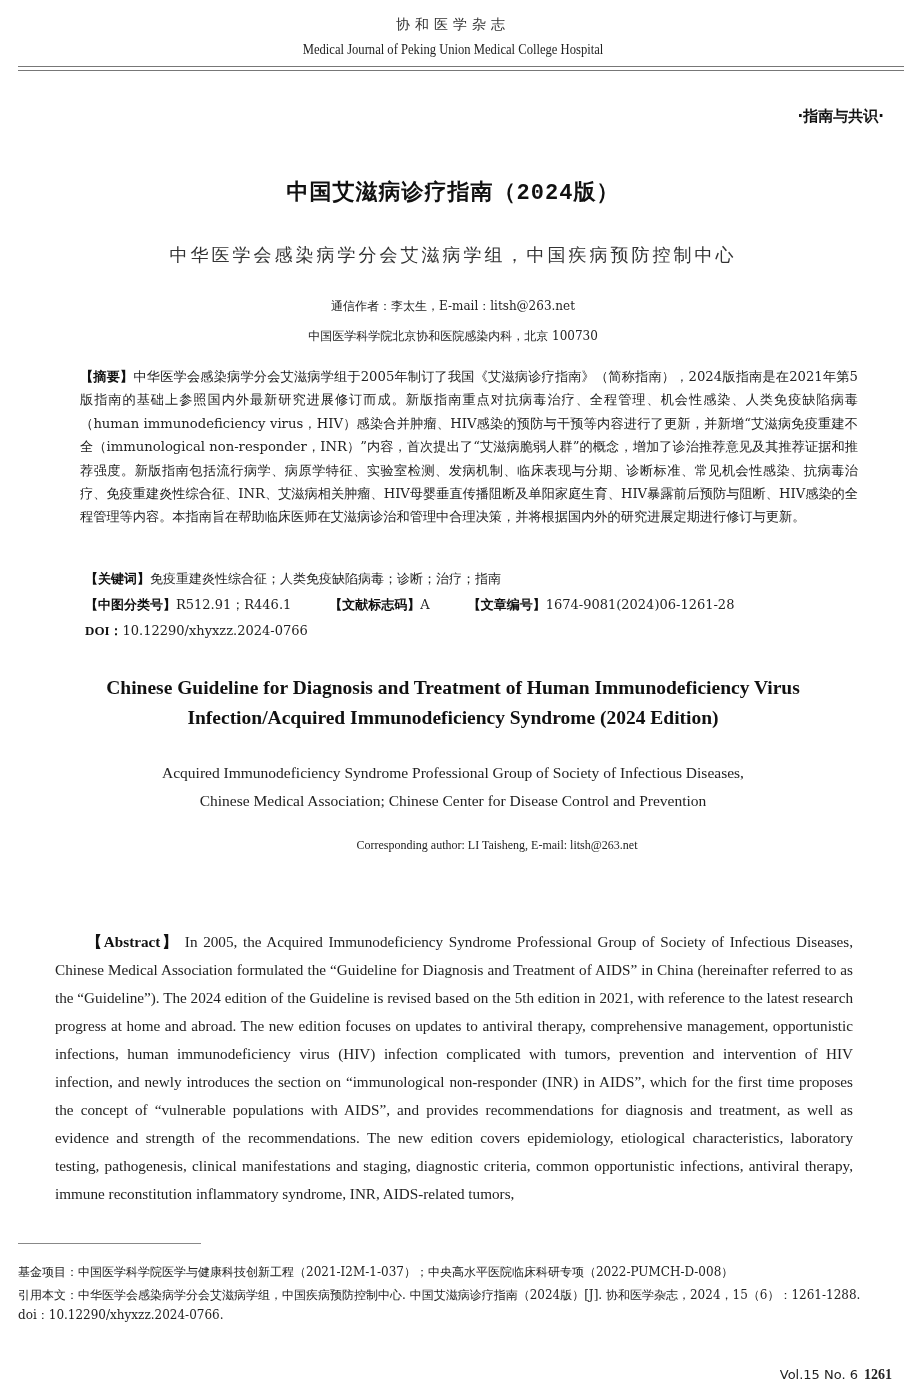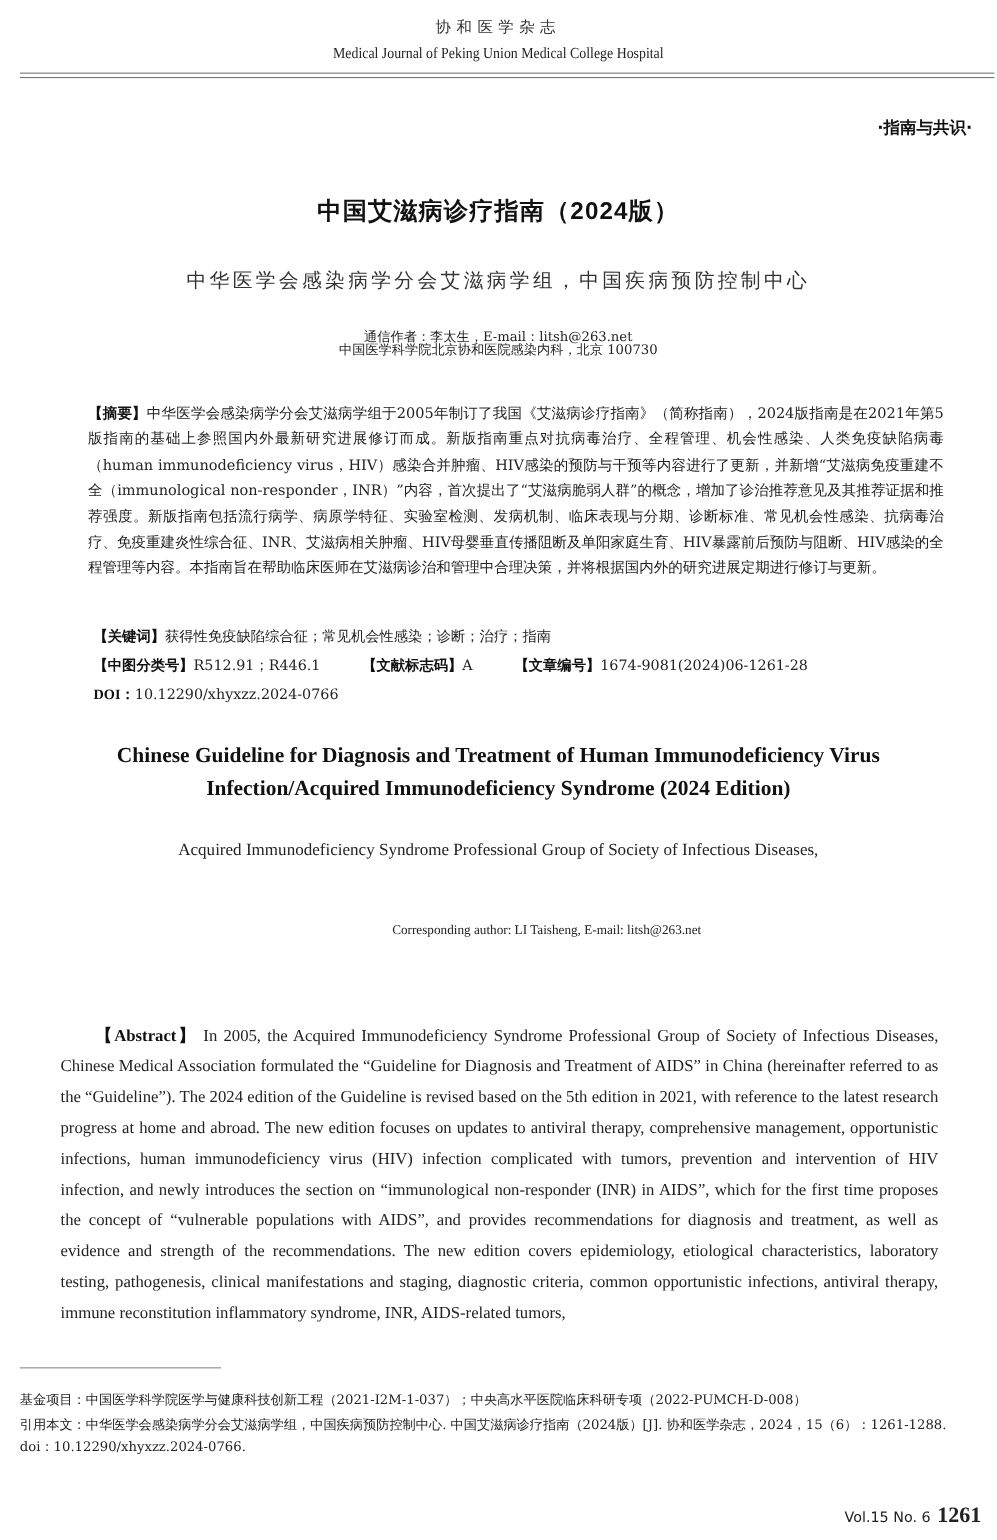--- a/index.html
+++ b/index.html
@@ -8,24 +8,24 @@
   .abs { position:absolute; }
   .center { left:0; width:906px; text-align:center; }
 
   .journal-cn { top:16px; font-size:14px; letter-spacing:5px; color:#333; }
   .journal-en { top:42px; font-family:"Liberation Serif",serif; font-size:14px; color:#222; transform:scaleX(0.9); }
   .hr1 { top:66px; left:18px; width:886px; height:0; border-top:1px solid #777; }
   .hr2 { top:70px; left:18px; width:886px; height:0; border-top:1px solid #777; }
 
   .section-tag { top:107px; right:22px; font-family:"DejaVu Sans",sans-serif; font-size:15px; font-weight:bold; color:#111; }
 
-  .title-cn { top:177px; font-family:Liberation Sans, sans-serif; font-size:22px; font-weight:bold; color:#111; letter-spacing:1px; }
+  .title-cn { top:177px; font-family:Liberation Mono, monospace; font-size:22px; font-weight:bold; color:#111; letter-spacing:1px; }
   .authors-cn { top:243px; font-family:"DejaVu Sans",sans-serif; font-size:18px; color:#333; letter-spacing:3px; font-weight:300; }
   .corr-cn { top:298px; font-size:12px; color:#222; }
-  .affil-cn { top:310px; font-size:12px; color:#222; }
+  .affil-cn { top:328px; font-size:12px; color:#222; }
 
   .abstract-cn { top:365px; left:80px; width:778px; font-size:13.2px; line-height:23.4px; text-align:justify; color:#222; }
   .abstract-cn .lbl { font-family:"DejaVu Sans",sans-serif; font-weight:bold; color:#111; }
   .meta-line { left:85px; font-size:13px; color:#222; }
   .meta-line .lbl { font-family:"DejaVu Sans",sans-serif; font-weight:bold; color:#111; }
   .kw { top:570px; }
   .cls { top:596px; }
   .doi { top:622px; }
   .doi .lbl { font-family:"Liberation Serif",serif; }
   .gap { display:inline-block; width:38px; }
@@ -37,21 +37,21 @@
 
   .abstract-en { top:928px; left:55px; width:798px; font-family:"Liberation Serif",serif; font-size:15.2px; line-height:28px; text-align:justify; color:#222; }
   .abstract-en .lbl { font-weight:bold; color:#111; }
 
   .fn-rule { top:1243px; left:18px; width:183px; height:0; border-top:1px solid #888; }
   .footnote { left:18px; font-size:12px; color:#222; line-height:20px; }
   .fn1 { top:1262px; }
   .fn2 { top:1285px; width:860px; }
 
   .page-footer { top:1367px; right:14px; font-size:13px; color:#222; font-family:"DejaVu Sans",sans-serif; }
-  .page-footer .pg { font-family:"Liberation Serif",serif; font-weight:bold; font-size:20px; margin-left:6px; }
+  .page-footer .pg { font-family:"Liberation Serif",serif; font-weight:bold; font-size:14px; margin-left:6px; }
 </style>
 </head>
 <body>
 
 <div class="abs center journal-cn">协和医学杂志</div>
 <div class="abs center journal-en">Medical Journal of Peking Union Medical College Hospital</div>
 <div class="abs hr1"></div>
 <div class="abs hr2"></div>
 
 <div class="abs section-tag">·指南与共识·</div>
@@ -59,38 +59,39 @@
 <div class="abs center title-cn">中国艾滋病诊疗指南（2024版）</div>
 <div class="abs center authors-cn">中华医学会感染病学分会艾滋病学组，中国疾病预防控制中心</div>
 <div class="abs center corr-cn">通信作者：李太生，E-mail：litsh@263.net</div>
 <div class="abs center affil-cn">中国医学科学院北京协和医院感染内科，北京 100730</div>
 
 <div class="abs abstract-cn">
   <span class="lbl">【摘要】</span><span>中华医学会感染病学分会艾滋病学组于2005年制订了我国《艾滋病诊疗指南》（简称指南），2024版指南是在2021年第5版指南的基础上参照国内外最新研究进展修订而成。新版指南重点对抗病毒治疗、全程管理、机会性感染、人类免疫缺陷病毒（human immunodeficiency virus，HIV）感染合并肿瘤、HIV感染的预防与干预等内容进行了更新，并新增“艾滋病免疫重建不全（immunological non-responder，INR）”内容，首次提出了“艾滋病脆弱人群”的概念，增加了诊治推荐意见及其推荐证据和推荐强度。新版指南包括流行病学、病原学特征、实验室检测、发病机制、临床表现与分期、诊断标准、常见机会性感染、抗病毒治疗、免疫重建炎性综合征、INR、艾滋病相关肿瘤、HIV母婴垂直传播阻断及单阳家庭生育、HIV暴露前后预防与阻断、HIV感染的全程管理等内容。本指南旨在帮助临床医师在艾滋病诊治和管理中合理决策，并将根据国内外的研究进展定期进行修订与更新。</span>
 </div>
 
 <div class="abs meta-line kw">
-  <span class="lbl">【关键词】</span><span>获得性免疫缺陷综合征；常见机会性感染；诊断；治疗；指南</span>
+  <span class="lbl">【关键词】</span><span>免疫重建炎性综合征；人类免疫缺陷病毒；诊断；治疗；指南</span>
 </div>
 
 <div class="abs meta-line cls">
   <span class="lbl">【中图分类号】</span><span>R512.91；R446.1</span><span class="gap"></span><span class="lbl">【文献标志码】</span><span>A</span><span class="gap"></span><span class="lbl">【文章编号】</span><span>1674-9081(2024)06-1261-28</span>
 </div>
 
 <div class="abs meta-line doi">
   <span class="lbl">DOI：</span><span>10.12290/xhyxzz.2024-0766</span>
 </div>
 
 <div class="abs center title-en">
   <div>Chinese Guideline for Diagnosis and Treatment of Human Immunodeficiency Virus</div>
   <div>Infection/Acquired Immunodeficiency Syndrome (2024 Edition)</div>
 </div>
 
 <div class="abs center authors-en">
   <div>Acquired Immunodeficiency Syndrome Professional Group of Society of Infectious Diseases,</div>
+  <div>Chinese Medical Association; Chinese Center for Disease Control and Prevention</div>
 </div>
 
 <div class="abs center corr-en">Corresponding author: LI Taisheng, E-mail: litsh@263.net</div>
 <div class="abs center affil-en">
 </div>
 
 <div class="abs abstract-en">
   <span style="display:inline-block;width:30px"></span><span class="lbl">【Abstract】</span> <span>In 2005, the Acquired Immunodeficiency Syndrome Professional Group of Society of Infectious Diseases, Chinese Medical Association formulated the “Guideline for Diagnosis and Treatment of AIDS” in China (hereinafter referred to as the “Guideline”). The 2024 edition of the Guideline is revised based on the 5th edition in 2021, with reference to the latest research progress at home and abroad. The new edition focuses on updates to antiviral therapy, comprehensive management, opportunistic infections, human immunodeficiency virus (HIV) infection complicated with tumors, prevention and intervention of HIV infection, and newly introduces the section on “immunological non-responder (INR) in AIDS”, which for the first time proposes the concept of “vulnerable populations with AIDS”, and provides recommendations for diagnosis and treatment, as well as evidence and strength of the recommendations. The new edition covers epidemiology, etiological characteristics, laboratory testing, pathogenesis, clinical manifestations and staging, diagnostic criteria, common opportunistic infections, antiviral therapy, immune reconstitution inflammatory syndrome, INR, AIDS-related tumors,</span>
 </div>
 

